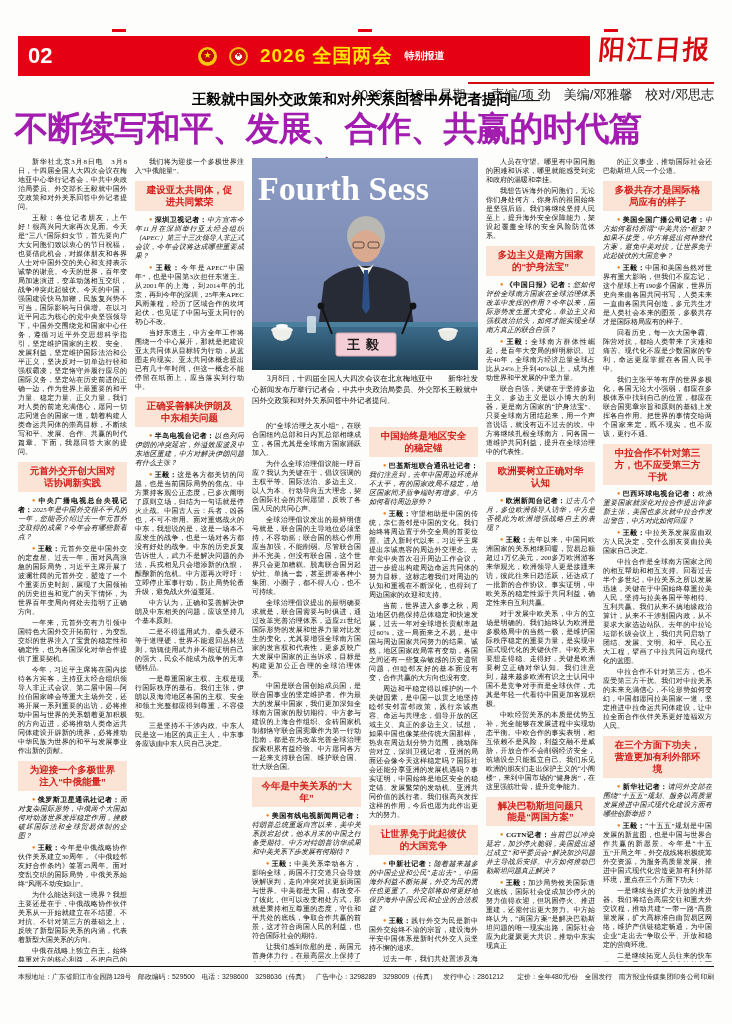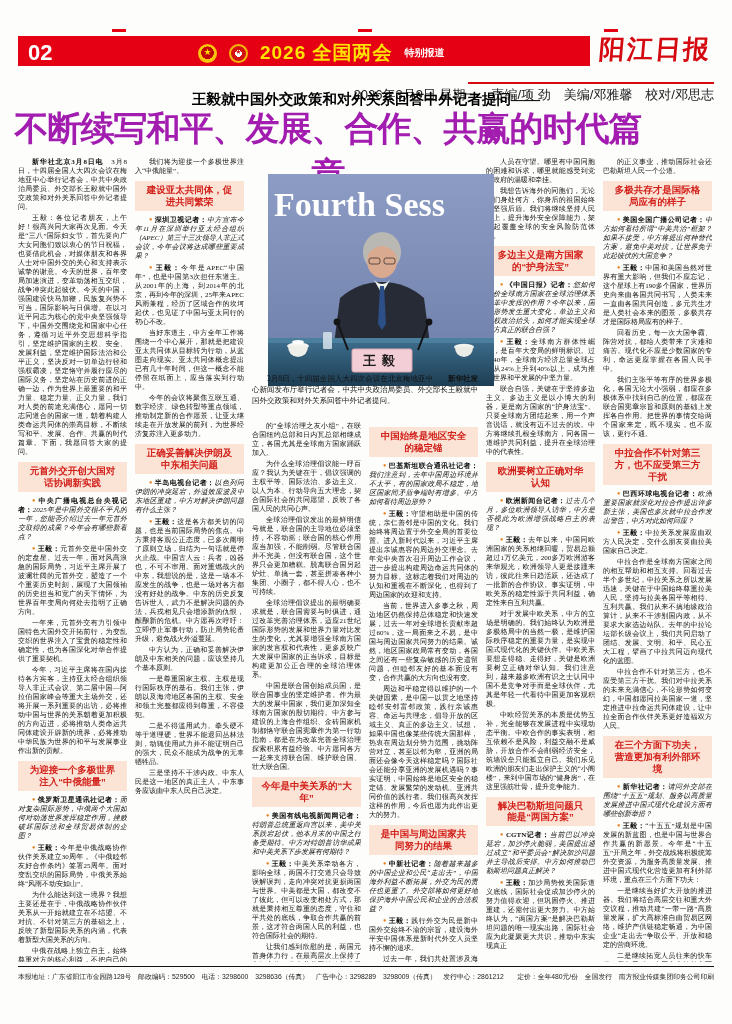--- a/index.html
+++ b/index.html
@@ -4,22 +4,22 @@
 <style>
   html,body{margin:0;padding:0;}
   body{width:732px;height:1024px;position:relative;background:#fdfdfc;
        font-family:"Liberation Serif","DejaVu Serif",serif;color:#121212;overflow:hidden;}
   .page{position:absolute;inset:0;}
 
   
   .mark{position:absolute;top:29px;width:14px;height:3px;background:#e50113;}
 
   
-  .banner{position:absolute;left:18px;top:36px;width:572px;height:30px;background:#e50113;
-          display:flex;align-items:flex-end;}
+  .banner{position:absolute;left:18px;top:36px;width:572px;height:40px;background:#e50113;
+          display:flex;align-items:center;}
   .pagenum{color:#fff;font-size:22px;font-weight:bold;margin-left:10px;
            font-family:"Liberation Sans","DejaVu Sans",sans-serif;}
   .banner-center{flex:1;display:flex;align-items:center;justify-content:center;gap:12px;}
   .emblem{width:19px;height:19px;border-radius:50%;display:inline-block;position:relative;flex:0 0 19px;}
   .emblem-gj{background:radial-gradient(circle at 50% 45%,#c00606 55%,#f8c50a 58%);border:2px solid #f8c50a;box-sizing:border-box;}
   .emblem-gj::after{content:"★";position:absolute;left:0;right:0;top:1px;text-align:center;font-size:9px;color:#ffd900;}
   .emblem-zx{background:radial-gradient(circle at 50% 50%,#fff 30%,#d31111 33%);border:2px solid #f3b90b;box-sizing:border-box;}
   .emblem-zx::after{content:"★";position:absolute;left:0;right:0;top:2px;text-align:center;font-size:7px;color:#d31111;}
   .banner-title{color:#ffe200;font-size:19px;font-weight:900;letter-spacing:1px;
                 font-family:"Liberation Sans","DejaVu Sans",sans-serif;}
@@ -38,34 +38,34 @@
   .headline{position:absolute;top:106px;left:0;width:656px;margin:0;text-align:center;
             font-size:34px;font-weight:900;letter-spacing:-1px;color:#a21caf;
             font-family:"Liberation Sans","DejaVu Sans",sans-serif;}
 
   
   #columns{position:absolute;left:18px;top:158px;width:696px;height:804px;
            display:flex;gap:8px;font-size:7px;line-height:9px;}
   .col{flex:0 0 109px;height:100%;overflow:hidden;}
   .col.offset{padding-top:264px;box-sizing:border-box;}
   .col p{margin:0 0 2px;text-indent:2em;text-align:justify;}
-  .col p.lead b{font-weight:bold;}
+  .col p.lead b{font-weight:normal;}
   .col .sub{margin:5px 0 4px;padding:3px 8px;background:#fbe3d6;color:#d2201a;
             font-size:9.5px;line-height:1.25;text-align:center;font-weight:bold;text-indent:0;
             font-family:"Liberation Sans",sans-serif;}
   .col p.q{font-style:italic;color:#101010;}
   .col p.q b,.col p.a b{font-style:normal;font-weight:bold;}
   .dot{color:#e87d1d;font-size:5.5px;vertical-align:1px;margin-right:2px;font-style:normal;}
 
   
-  .photo{position:absolute;left:252px;top:158px;width:226px;height:208px;margin:16px;z-index:3;}
+  .photo{position:absolute;left:252px;top:158px;width:226px;height:208px;margin:0;z-index:3;}
   .photo svg{display:block;}
   .caption{position:absolute;left:252px;top:374px;width:226px;font-size:7.5px;line-height:1.45;
            text-align:justify;text-indent:2em;z-index:3;}
-  .credit{float:right;font-weight:bold;}
+  .credit{float:right;font-weight:normal;}
 
   
   .foot{position:absolute;left:18px;top:966px;width:696px;border-top:1.5px solid #111;
         padding-top:5px;display:flex;justify-content:space-between;font-size:6.8px;color:#222;
         font-family:"Liberation Sans",sans-serif;}
 </style>
 </head>
 <body>
 
 <div class="page">
@@ -104,47 +104,46 @@
         <p class="a"><span class="dot">●</span><b>王毅：</b>今年是中俄战略协作伙伴关系建立30周年，《中俄睦邻友好合作条约》签署25周年。面对变乱交织的国际局势，中俄关系始终“风雨不动安如山”。</p>
         <p class="p">为什么能达到这一境界？我想主要还是在于，中俄战略协作伙伴关系从一开始就建立在不结盟、不对抗、不针对第三方的基础之上，反映了新型国际关系的内涵，代表着新型大国关系的方向。</p>
         <p class="p">中俄在战略上独立自主，始终尊重对方的核心利益，不把自己的意志和立场强加给对方，坚持不结盟、不对抗，永做彼此信赖的好邻居、好朋友、好伙伴。</p>
       </div>
       <div class="col">
         <p class="p">我们将为迎接一个多极世界注入“中俄能量”。</p>
         <h3 class="sub">建设亚太共同体，促进共同繁荣</h3>
         <p class="q"><span class="dot">●</span><b>深圳卫视记者：</b>中方宣布今年11月在深圳举行亚太经合组织（APEC）第三十三次领导人非正式会议，今年会议将达成哪些重要成果？</p>
         <p class="a"><span class="dot">●</span><b>王毅：</b>今年是APEC“中国年”，也是中国第3次担任东道主。从2001年的上海，到2014年的北京，再到今年的深圳，25年来APEC风雨兼程，经历了区域合作的坎坷起伏，也见证了中国与亚太同行的初心不改。</p>
         <p class="p">当好东道主，中方全年工作将围绕一个中心展开，那就是把建设亚太共同体从目标转为行动，从蓝图走向现实。亚太共同体概念提出已有几十年时间，但这一概念不能停留在纸面上，应当落实到行动中。</p>
-        <p class="p">今年的会议将聚焦互联互通、数字经济、绿色转型等重点领域，推动制定新的合作愿景，让亚太继续走在开放发展的前列，为世界经济复苏注入更多动力。</p>
         <h3 class="sub">正确妥善解决伊朗及中东相关问题</h3>
         <p class="q"><span class="dot">●</span><b>半岛电视台记者：</b>以色列同伊朗的冲突延宕，外溢效应波及中东地区重建，中方对解决伊朗问题有什么主张？</p>
         <p class="a"><span class="dot">●</span><b>王毅：</b>这是各方都关切的问题，也是当前国际局势的焦点。中方秉持客观公正态度，已多次阐明了原则立场，归结为一句话就是停火止战。中国古人云：兵者，凶器也，不可不审用。面对重燃战火的中东，我想说的是，这是一场本不应发生的战争，也是一场对各方都没有好处的战争。中东的历史反复告诉世人，武力不是解决问题的办法，兵戎相见只会增添新的仇恨，酝酿新的危机。中方愿再次呼吁：立即停止军事行动，防止局势轮番升级，避免战火外溢蔓延。</p>
         <p class="p">中方认为，正确和妥善解决伊朗及中东相关的问题，应该坚持几个基本原则。</p>
+        <p class="p">二是不得滥用武力。拳头硬不等于道理硬，世界不能退回丛林法则，动辄使用武力并不能证明自己的强大，民众不能成为战争的无辜牺牲品。</p>
         <p class="p">一是尊重国家主权。主权是现行国际秩序的基石。我们主张，伊朗以及海湾地区各国的主权、安全和领土完整都应得到尊重，不容侵犯。</p>
-        <p class="p">二是不得滥用武力。拳头硬不等于道理硬，世界不能退回丛林法则，动辄使用武力并不能证明自己的强大，民众不能成为战争的无辜牺牲品。</p>
         <p class="p">三是坚持不干涉内政。中东人民是这一地区的真正主人，中东事务应该由中东人民自己决定。</p>
       </div>
       <div class="col offset">
         <p class="p">的“全球治理之友小组”，在联合国纽约总部和日内瓦总部相继成立，各国尤其是全球南方国家踊跃加入。</p>
         <p class="p">为什么全球治理倡议能一呼百应？我认为关键在于，倡议强调的主权平等、国际法治、多边主义、以人为本、行动导向五大理念，契合国际社会的共同愿望，反映了各国人民的共同心声。</p>
         <p class="p">全球治理倡议发出的最鲜明信号就是，联合国的主导地位必须坚持，不容动摇；联合国的核心作用应当加强，不能削弱。尽管联合国并不完美，但没有联合国，这个世界只会更加糟糕。脱离联合国另起炉灶、单搞一套，甚至拼凑各种小集团、小圈子，都不得人心，也不可持续。</p>
         <p class="p">全球治理倡议提出的最明确要求就是，联合国需要与时俱进，通过改革完善治理体系，适应21世纪国际形势的发展和世界力量对比发生的变化，尤其要增强全球南方国家的发言权和代表性，更多反映广大发展中国家的正当诉求，目标是构建更加公正合理的全球治理体系。</p>
         <p class="p">中国是联合国创始成员国，是联合国事业的坚定维护者。作为最大的发展中国家，我们更加深知全球南方国家的殷切期待。中方参与建设的上海合作组织、金砖国家机制都恪守联合国宪章作为第一行动指南，都是在为改革完善全球治理探索积累有益经验。中方愿同各方一起来支持联合国、维护联合国、壮大联合国。</p>
         <h3 class="sub">今年是中美关系的“大年”</h3>
         <p class="q"><span class="dot">●</span><b>美国有线电视新闻网记者：</b>特朗普总统重返白宫以来，美中关系跌宕起伏，他本月末的中国之行备受期待。中方对特朗普访华成果和中美关系下步发展有何期待？</p>
         <p class="a"><span class="dot">●</span><b>王毅：</b>中美关系牵动各方，影响全球，两国不打交道只会导致误解误判，走向冲突对抗更损两国与世界。中美都是大国，都改变不了彼此，但可以改变相处方式，那就是秉持相互尊重的态度，守住和平共处的底线，争取合作共赢的前景，这才符合两国人民的利益，也符合国际社会的期待。</p>
         <p class="p">让我们感到欣慰的是，两国元首身体力行，在最高层次上保持了良好交往，为中美关系的改善发展提供了重要战略保障，也推动中美关系历经跌宕起伏实现了总体稳定。今年是中美关系承前启后的关键一年。</p>
       </div>
       <div class="col offset">
         <h3 class="sub">中国始终是地区安全的稳定锚</h3>
         <p class="q"><span class="dot">●</span><b>巴基斯坦联合通讯社记者：</b>我们注意到，去年中国周边环境并不太平，有的国家政局不稳定，地区国家间矛盾争端时有增多。中方如何看待周边形势？</p>
         <p class="a"><span class="dot">●</span><b>王毅：</b>守望相助是中国的传统，亲仁善邻是中国的文化。我们始终将周边置于外交全局的首要位置。进入新时代以来，习近平主席提出亲诚惠容的周边外交理念。去年党中央首次召开周边工作会议，进一步提出构建周边命运共同体的努力目标。这标志着我们对周边的认知和重视在不断深化，也得到了周边国家的欢迎和支持。</p>
         <p class="p">当前，世界进入多事之秋，周边地区仍然保持总体稳定和快速发展，过去一年对全球增长贡献率超过60%，这一局面来之不易，是中国与周边国家共同努力的结果。诚然，地区国家政局常有变动，各国之间还有一些复杂敏感的历史遗留问题，但睦邻友好的基本面没有变，合作共赢的大方向也没有变。</p>
-        <p class="p">周边和平稳定得以维护的一个关键因素，是中国一以贯之地坚持睦邻安邻富邻政策，践行亲诚惠容、命运与共理念，倡导开放的区域主义、真正的多边主义。试想，如果中国也像某些传统大国那样，热衷在周边划分势力范围，挑动阵营对立，甚至以邻为壑，亚洲的局面还会像今天这样稳定吗？国际社会还能分享亚洲的发展机遇吗？事实证明，中国始终是地区安全的稳定锚、发展繁荣的发动机、亚洲共同价值的践行者。我们很高兴发挥这样的作用，今后也愿为此作出更大的努力。</p>
-        <h3 class="sub">是中国与周边国家共同努力的结果</h3>
+        <p class="p">周边和平稳定得以维护的一个关键因素，是中国一以贯之地坚持睦邻安邻富邻政策，践行亲诚惠容、命运与共理念，倡导开放的区域主义、真正的多边主义。试想，如果中国也像某些传统大国那样，热衷在周边划分势力范围，挑动阵营对立，深圳卫视记者，亚洲的局面还会像今天这样稳定吗？国际社会还能分享亚洲的发展机遇吗？事实证明，中国始终是地区安全的稳定锚、发展繁荣的发动机、亚洲共同价值的践行者。我们很高兴发挥这样的作用，今后也愿为此作出更大的努力。</p>
+        <h3 class="sub">让世界免于此起彼伏的大国竞争</h3>
         <p class="q"><span class="dot">●</span><b>中新社记者：</b>随着越来越多的中国企业和公民“走出去”，中国海外利益不断拓展，外交为民的责任也更重了。外交部将如何更好地保护海外中国公民和企业的合法权益？</p>
         <p class="a"><span class="dot">●</span><b>王毅：</b>践行外交为民是新中国外交始终不渝的宗旨，建设海外平安中国体系是新时代外交人员坚持不懈的追求。</p>
         <p class="p">过去一年，我们共处置涉及海外中国公民和机构的重大突发事件100余起，办理领事保护和协助案件7.9万余起，接听12308领保热线超过60万通，发布海外安全提醒3000多条，解救在非洲遭到绑架胁迫的同胞50多名，同周边国家联合打击网赌电诈，遣返劝返人员达数万名。</p>
       </div>
       <div class="col">
         <p class="p">人员在守望。哪里有中国同胞的困难和诉求，哪里就能感受到党和政府的温暖和牵挂。</p>
         <p class="p">我想告诉海外的同胞们，无论你们身处何方，你身后的祖国始终是坚强后盾。我们将继续坚持人民至上，提升海外安全保障能力，架设起覆盖全球的安全风险防范体系。</p>
         <h3 class="sub">多边主义是南方国家的“护身法宝”</h3>
         <p class="q"><span class="dot">●</span><b>《中国日报》记者：</b>您如何评价全球南方国家在全球治理体系改革中发挥的作用？今年以来，国际形势发生重大变化，单边主义和强权政治抬头，如何才能实现全球南方真正的联合自强？</p>
         <p class="a"><span class="dot">●</span><b>王毅：</b>全球南方群体性崛起，是百年大变局的鲜明标识。过去40年，全球南方经济总量全球占比从24%上升到40%以上，成为推动世界和平发展的中坚力量。</p>

